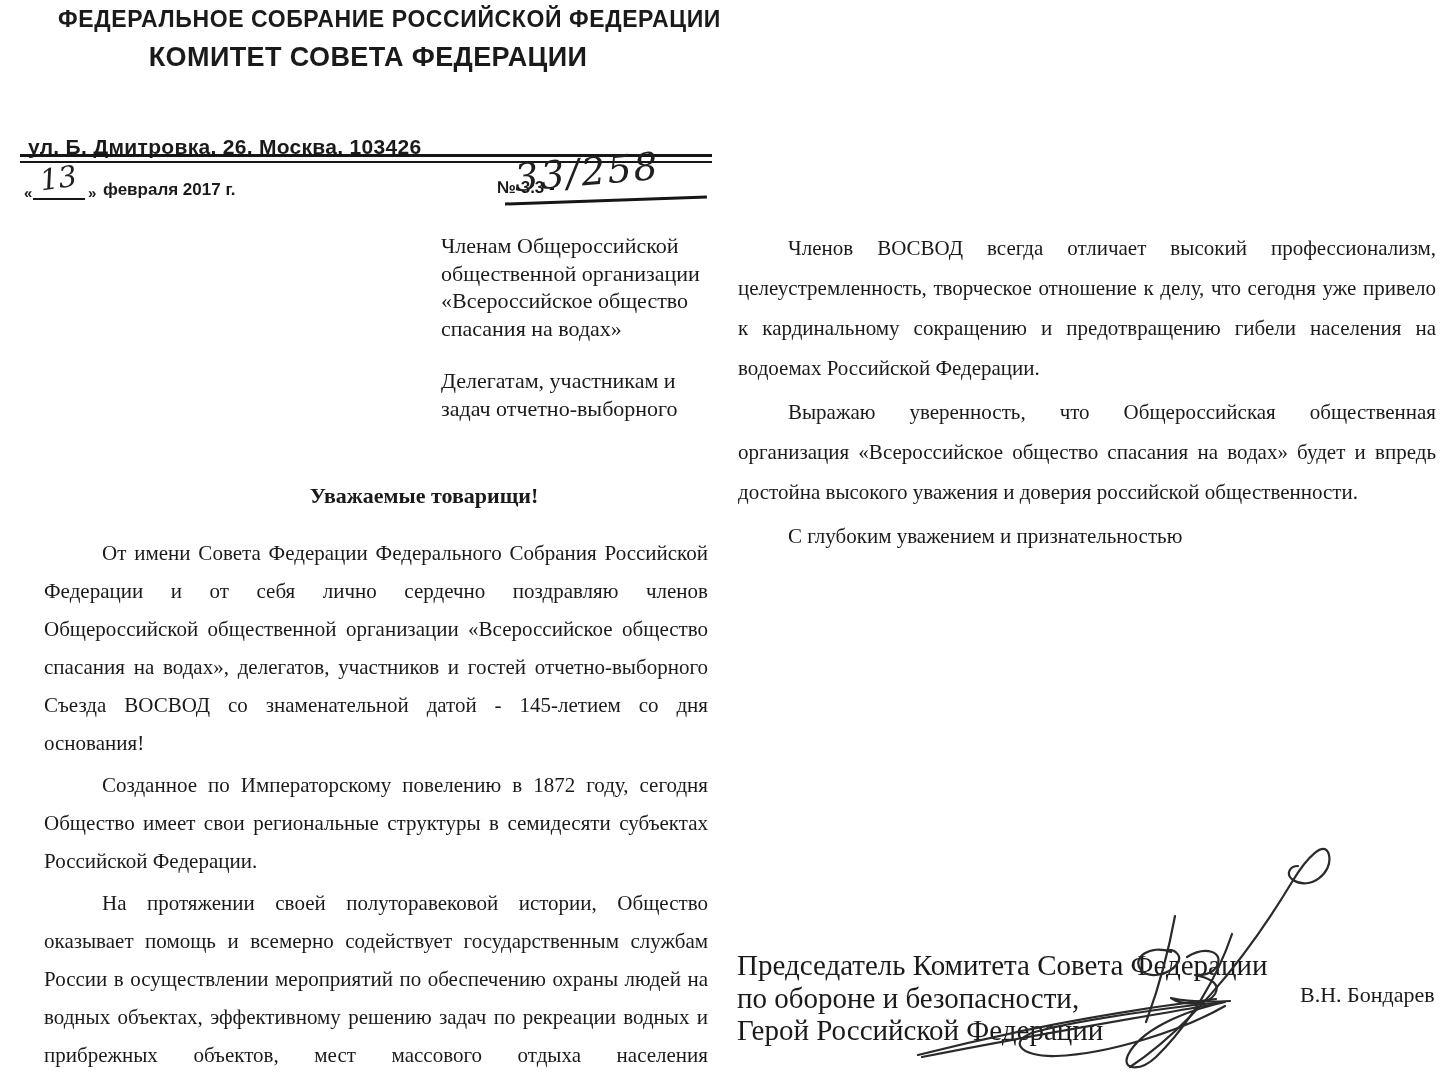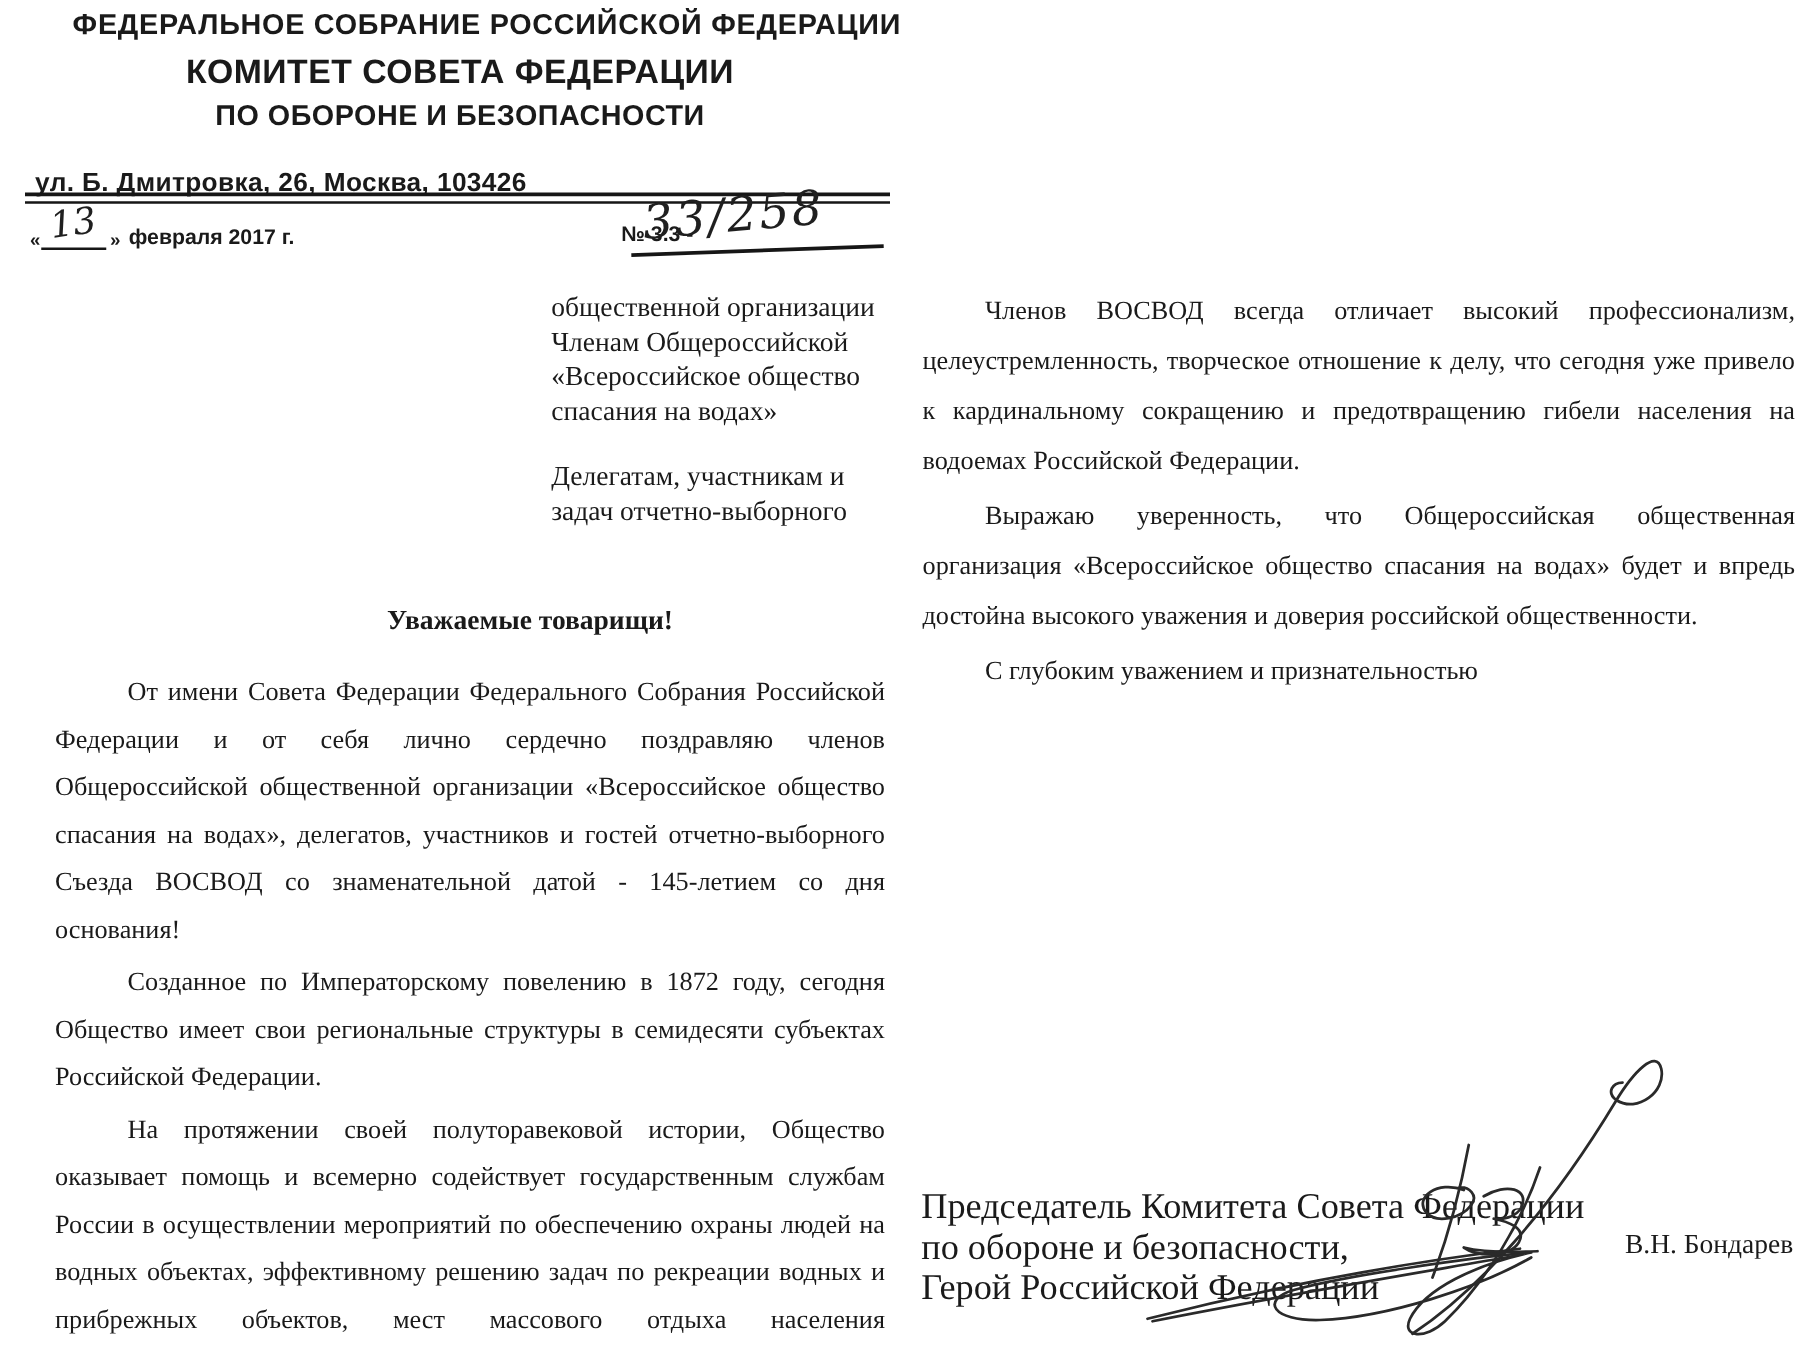--- a/index.html
+++ b/index.html
@@ -54,37 +54,36 @@
   .signer-title{left:737px;top:949px;font-size:29px;line-height:32.5px;}
   .signer-name{left:1300px;top:982px;font-size:22px;}
   .sig-svg{left:878px;top:818px;}
 </style>
 </head>
 <body>
 
 <div class="abs lh-wrap sans">
   <div class="lh-org">ФЕДЕРАЛЬНОЕ СОБРАНИЕ РОССИЙСКОЙ ФЕДЕРАЦИИ</div>
   <div class="lh-committee">КОМИТЕТ СОВЕТА ФЕДЕРАЦИИ</div>
-  <div class="lh-committee2">ПО ОБОРОНЕ И БЕЗОПАСНОСТИ</div>
 </div>
 <div class="abs lh-address sans">ул. Б. Дмитровка, 26, Москва, 103426</div>
 <div class="abs rule"></div>
 
 <span class="abs date-open sans q">«</span>
 <span class="abs date-day hand">13</span>
 <span class="abs date-day-line"></span>
 <span class="abs date-close sans q">»</span>
 <span class="abs date-label sans">февраля 2017 г.</span>
 <span class="abs num-label sans">№ 3.3 -</span>
 <span class="abs num-value hand">33/258</span>
 <span class="abs num-line"></span>
 
 <div class="abs addressee">
+  <div>Членам Общероссийской</div>
   <div>общественной организации</div>
-  <div>Членам Общероссийской</div>
   <div>«Всероссийское общество</div>
   <div>спасания на водах»</div>
   <div class="blk2">Делегатам, участникам и</div>
   <div>задач отчетно-выборного</div>
 </div>
 
 <div class="abs salutation">Уважаемые товарищи!</div>
 
 <div class="abs col left-col">
   <p>От имени Совета Федерации Федерального Собрания Российской Федерации и от себя лично сердечно поздравляю членов Общероссийской общественной организации «Всероссийское общество спасания на водах», делегатов, участников и гостей отчетно-выборного Съезда ВОСВОД со знаменательной датой - 145-летием со дня основания!</p>

